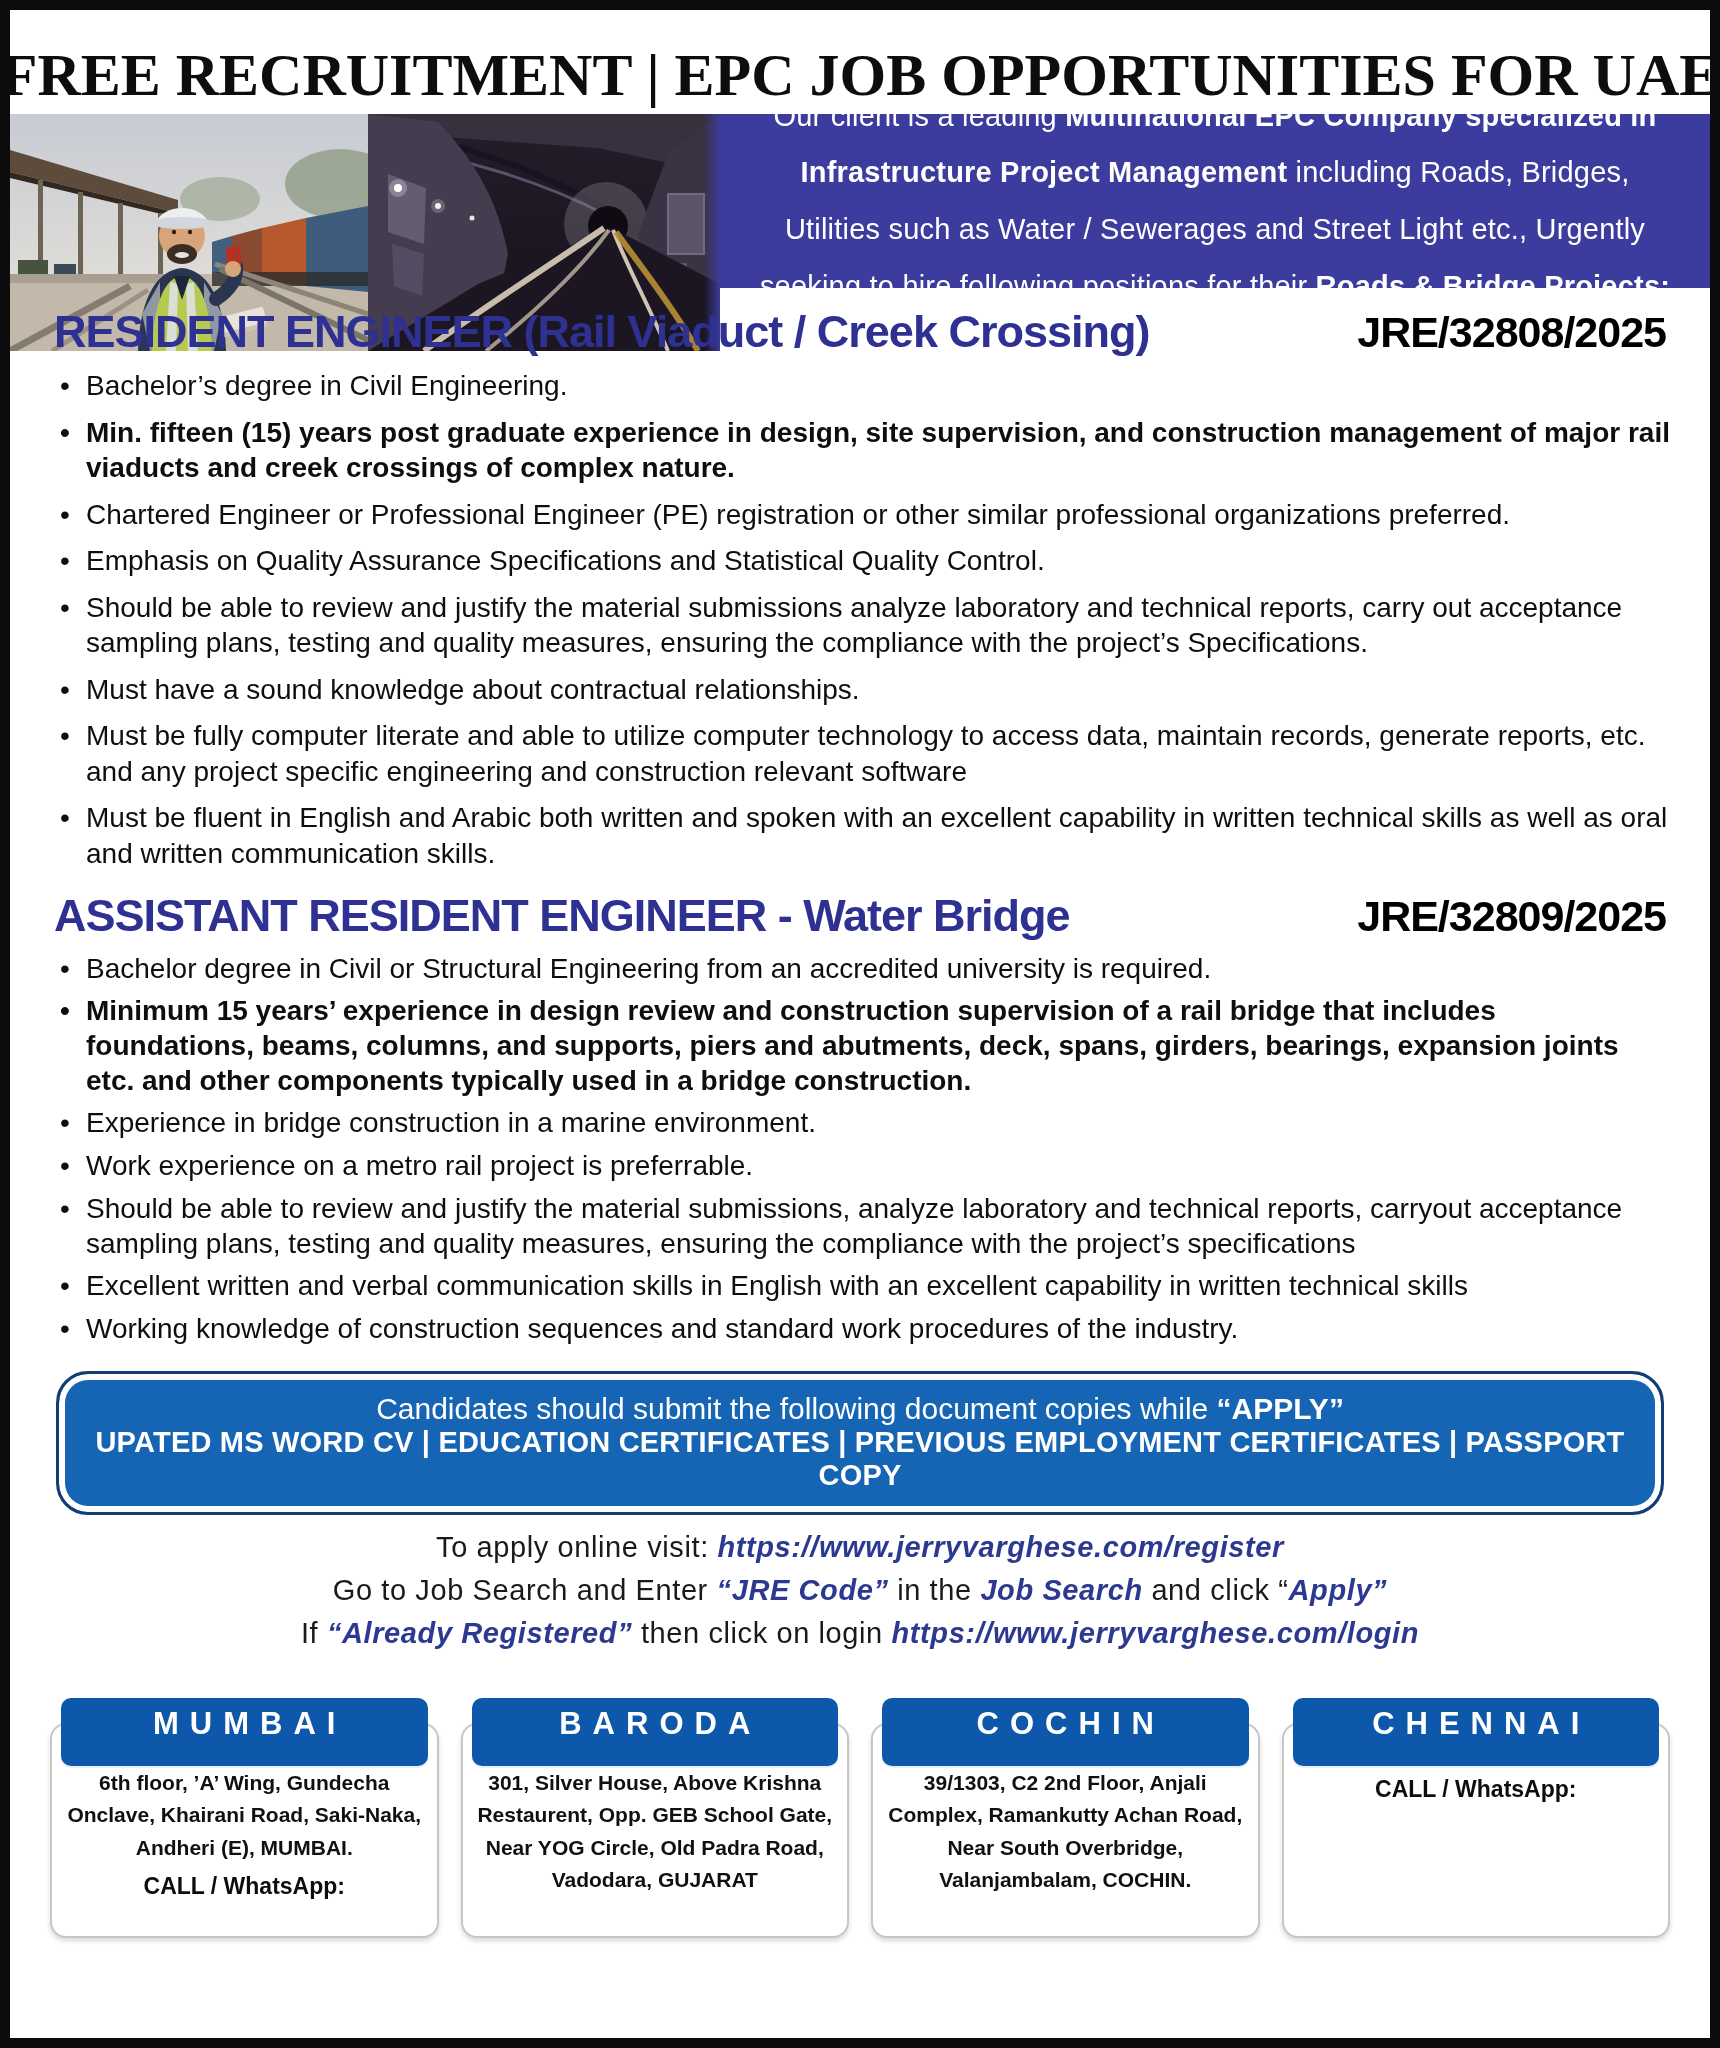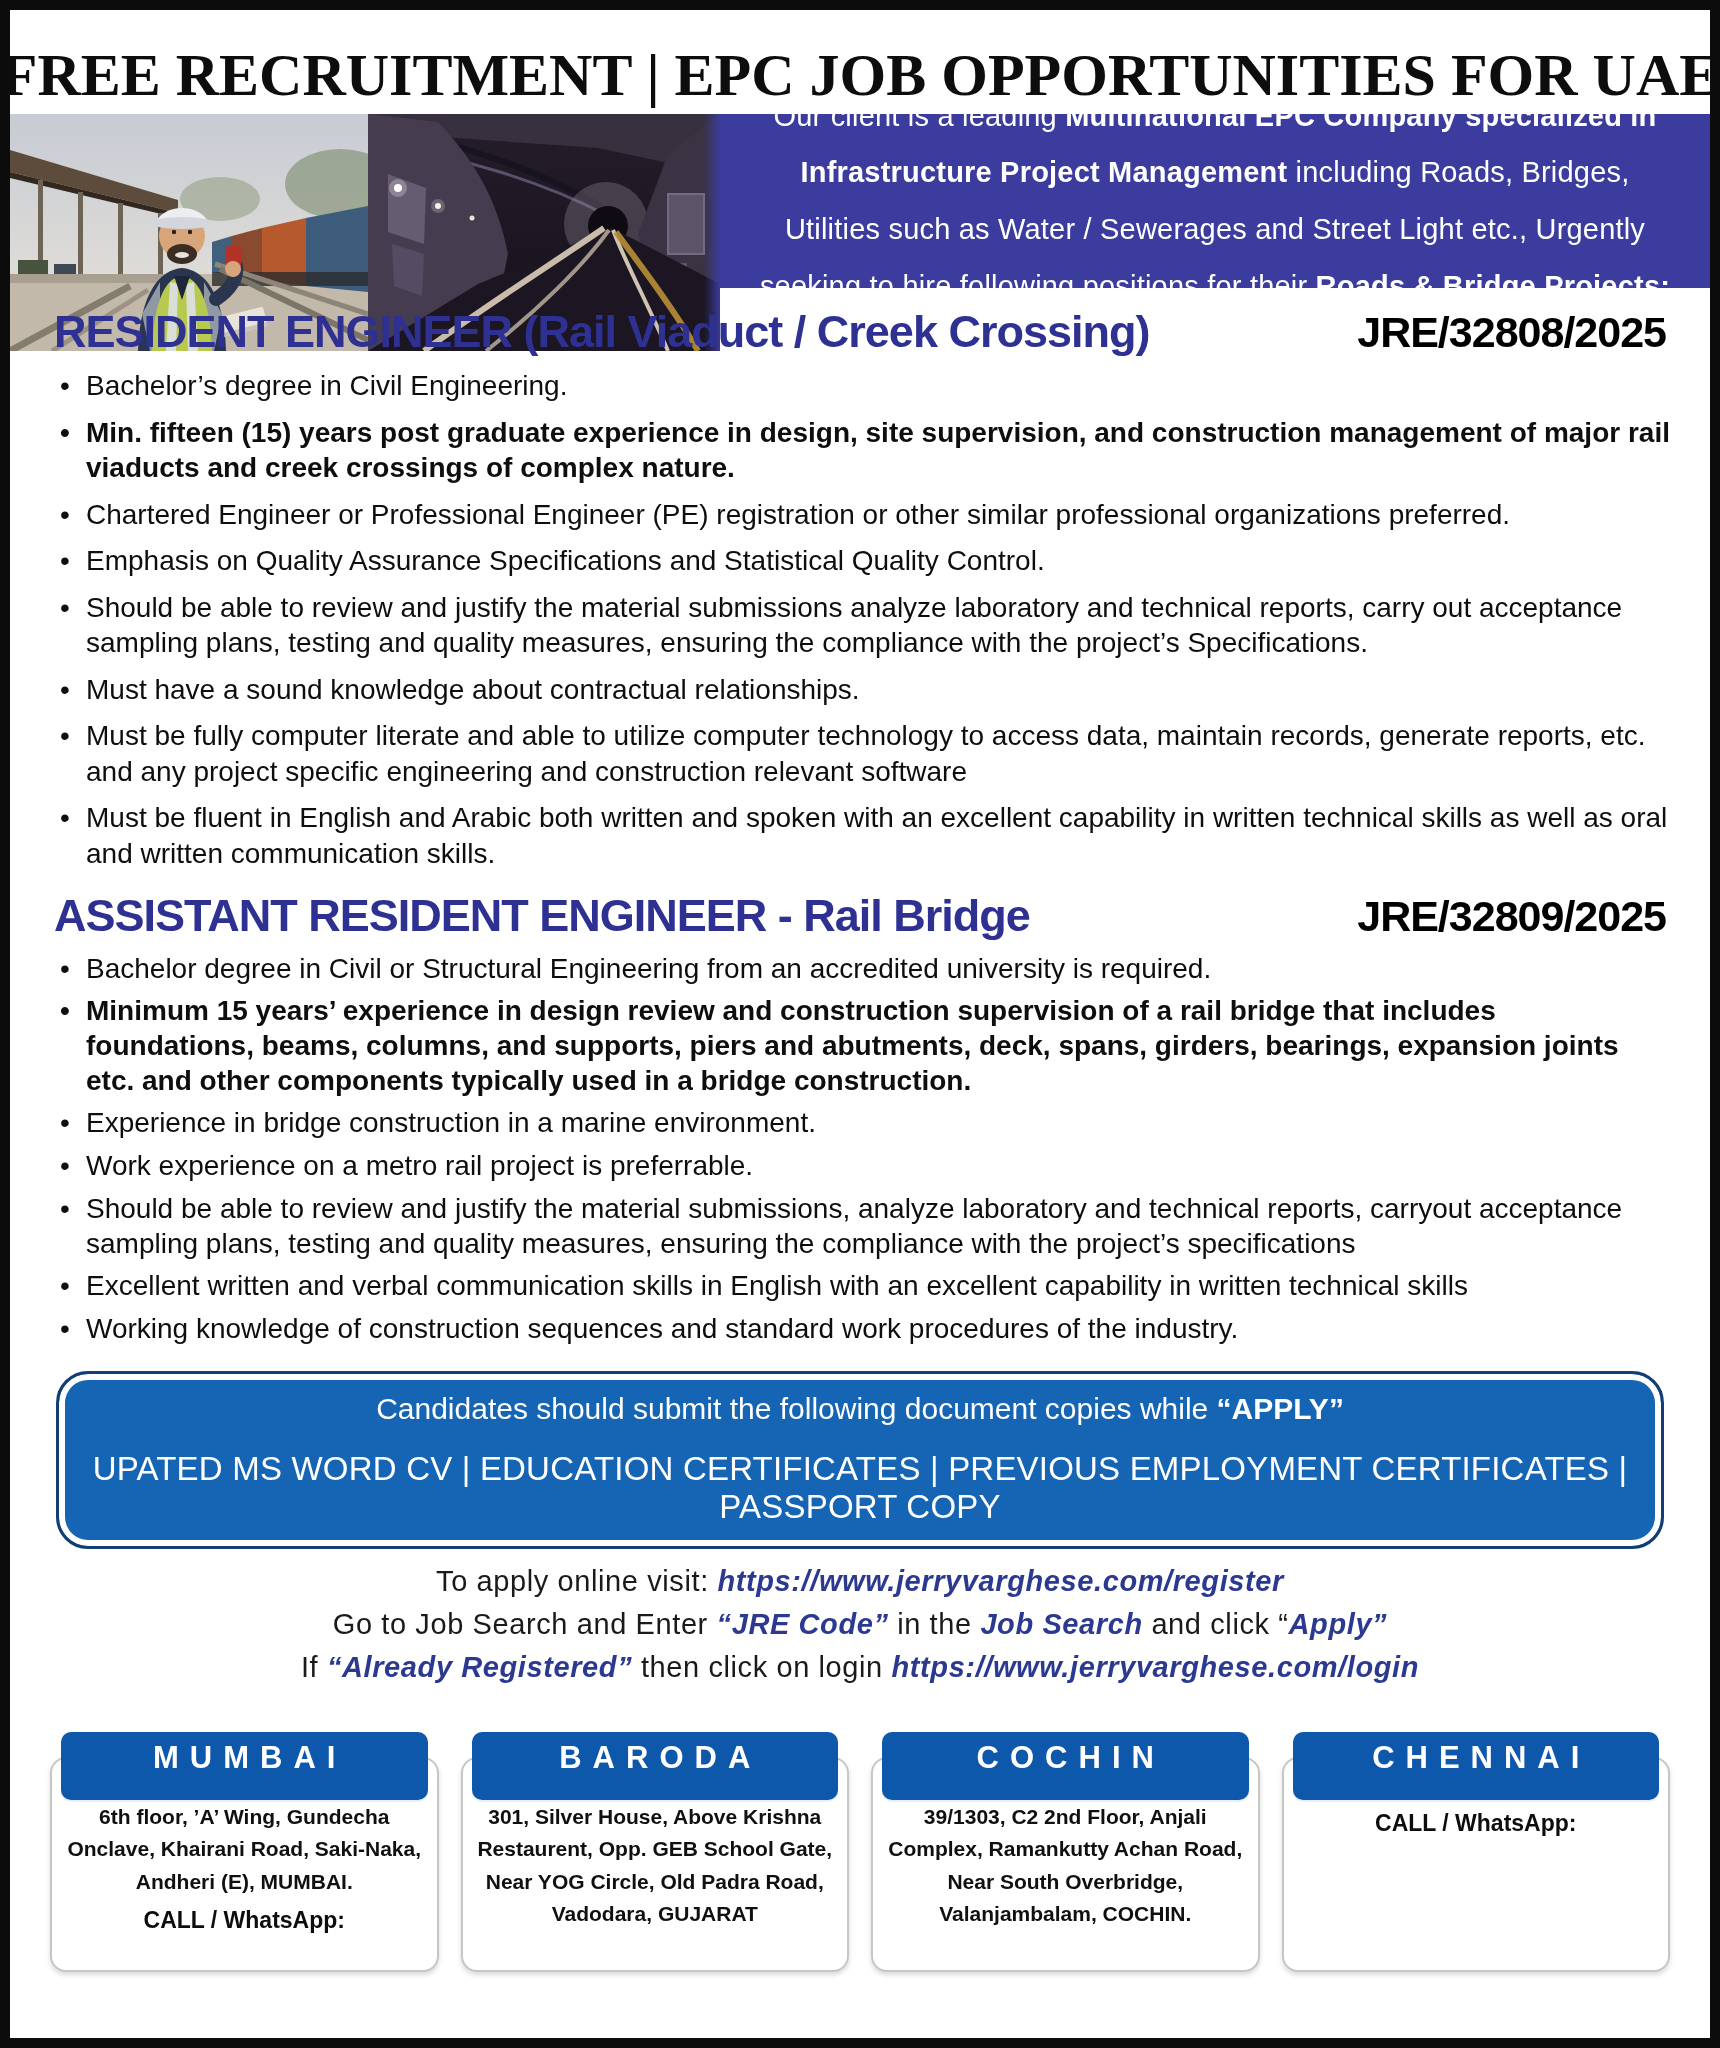--- a/index.html
+++ b/index.html
@@ -55,21 +55,21 @@
   ul.bullets.compact li{margin-bottom:8px;line-height:1.24;}
   
   .submit-box{
     margin:24px 46px 16px 46px;background:var(--box_blue);
     border:3px solid var(--box_border_navy);border-radius:32px;
     box-shadow:inset 0 0 0 6px #ffffff;
     padding:18px 24px 20px 24px;text-align:center;color:#fff;
   }
   .submit-box .l1{font-size:30px;font-weight:500;}
   .submit-box .l1 b{font-weight:800;}
-  .submit-box .l2{font-size:33px;font-weight:400;margin-top:24px;letter-spacing:.2px;}
+  .submit-box .l2{font-size:29px;font-weight:700;margin-top:0;letter-spacing:.2px;}
   
   .apply{text-align:center;color:#1a1a1a;}
   .apply p{font-size:29px;margin:10px 0;letter-spacing:.6px;font-weight:500;}
   .apply .hl,.apply .lnk{
     color:var(--link_indigo);font-weight:800;font-style:italic;text-decoration:none;
   }
   
   .offices{
     display:grid;grid-template-columns:repeat(4,1fr);gap:22px;
     margin:46px 40px 0 40px;
@@ -215,21 +215,21 @@
       <li>Emphasis on Quality Assurance Specifications and Statistical Quality Control.</li>
       <li>Should be able to review and justify the material submissions analyze laboratory and technical reports, carry out acceptance sampling plans, testing and quality measures, ensuring the compliance with the project’s Specifications.</li>
       <li>Must have a sound knowledge about contractual relationships.</li>
       <li>Must be fully computer literate and able to utilize computer technology to access data, maintain records, generate reports, etc. and any project specific engineering and construction relevant software</li>
       <li>Must be fluent in English and Arabic both written and spoken with an excellent capability in written technical skills as well as oral and written communication skills.</li>
     </ul>
   </section>
 
   <section>
     <div class="job-head">
-      <h2>ASSISTANT RESIDENT ENGINEER - Rail Bridge</h2>
+      <h2>ASSISTANT RESIDENT ENGINEER - Water Bridge</h2>
       <div class="code">JRE/32809/2025</div>
     </div>
     <ul class="bullets compact">
       <li>Bachelor degree in Civil or Structural Engineering from an accredited university is required.</li>
       <li class="b">Minimum 15 years’ experience in design review and construction supervision of a rail bridge that includes foundations, beams, columns, and supports, piers and abutments, deck, spans, girders, bearings, expansion joints etc. and other components typically used in a bridge construction.</li>
       <li>Experience in bridge construction in a marine environment.</li>
       <li>Work experience on a metro rail project is preferrable.</li>
       <li>Should be able to review and justify the material submissions, analyze laboratory and technical reports, carryout acceptance sampling plans, testing and quality measures, ensuring the compliance with the project’s specifications</li>
       <li>Excellent written and verbal communication skills in English with an excellent capability in written technical skills</li>
       <li>Working knowledge of construction sequences and standard work procedures of the industry.</li>

